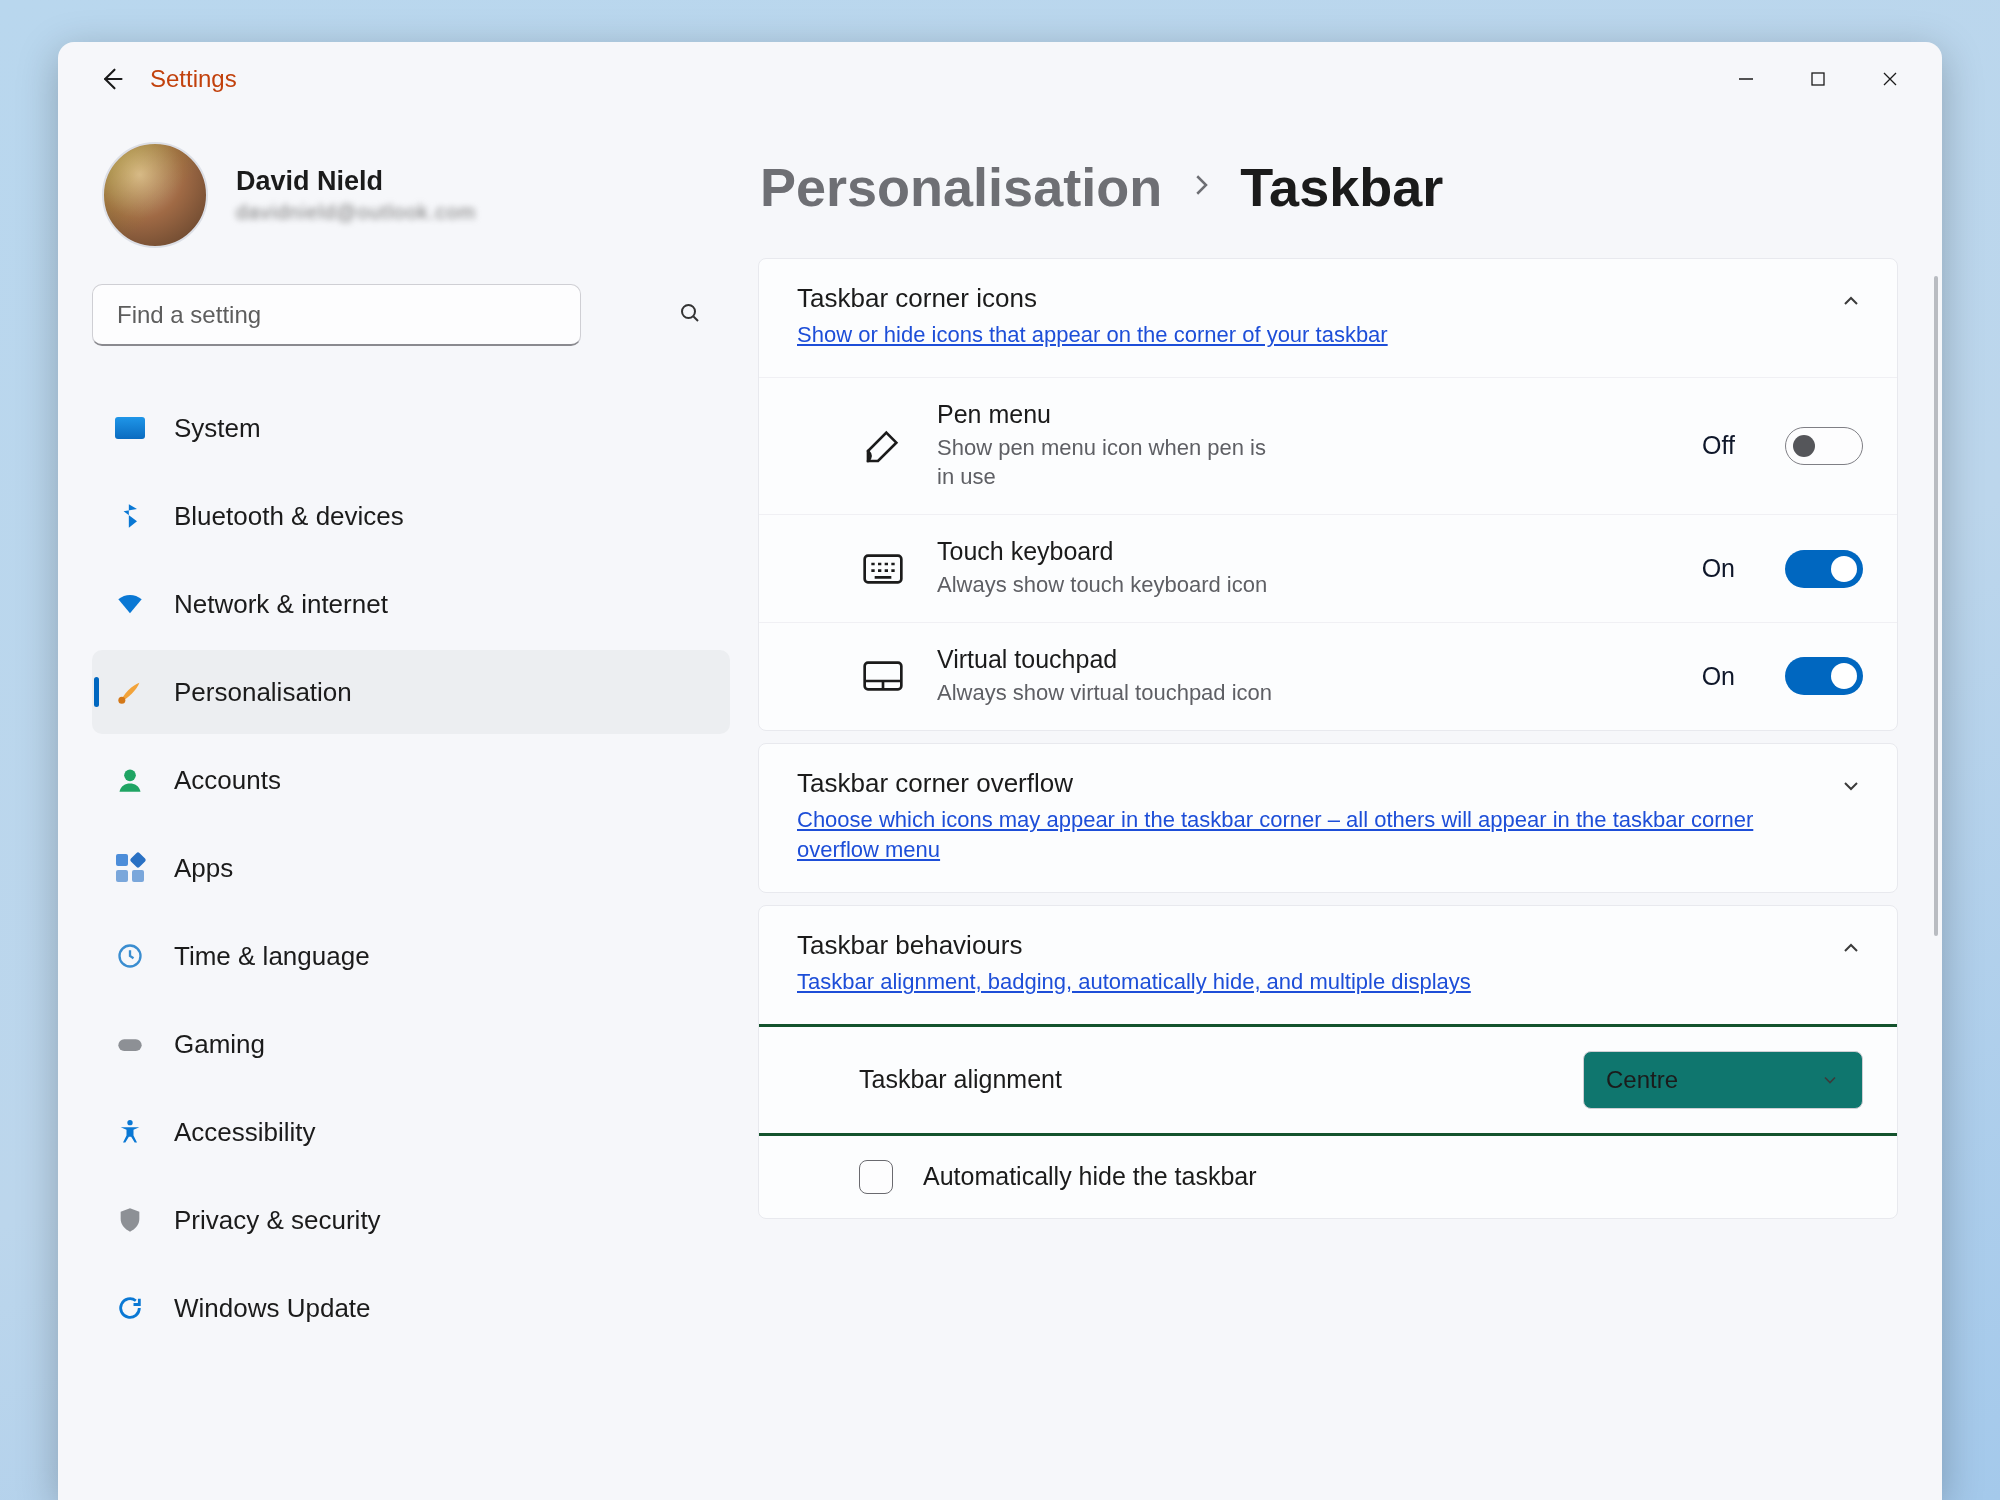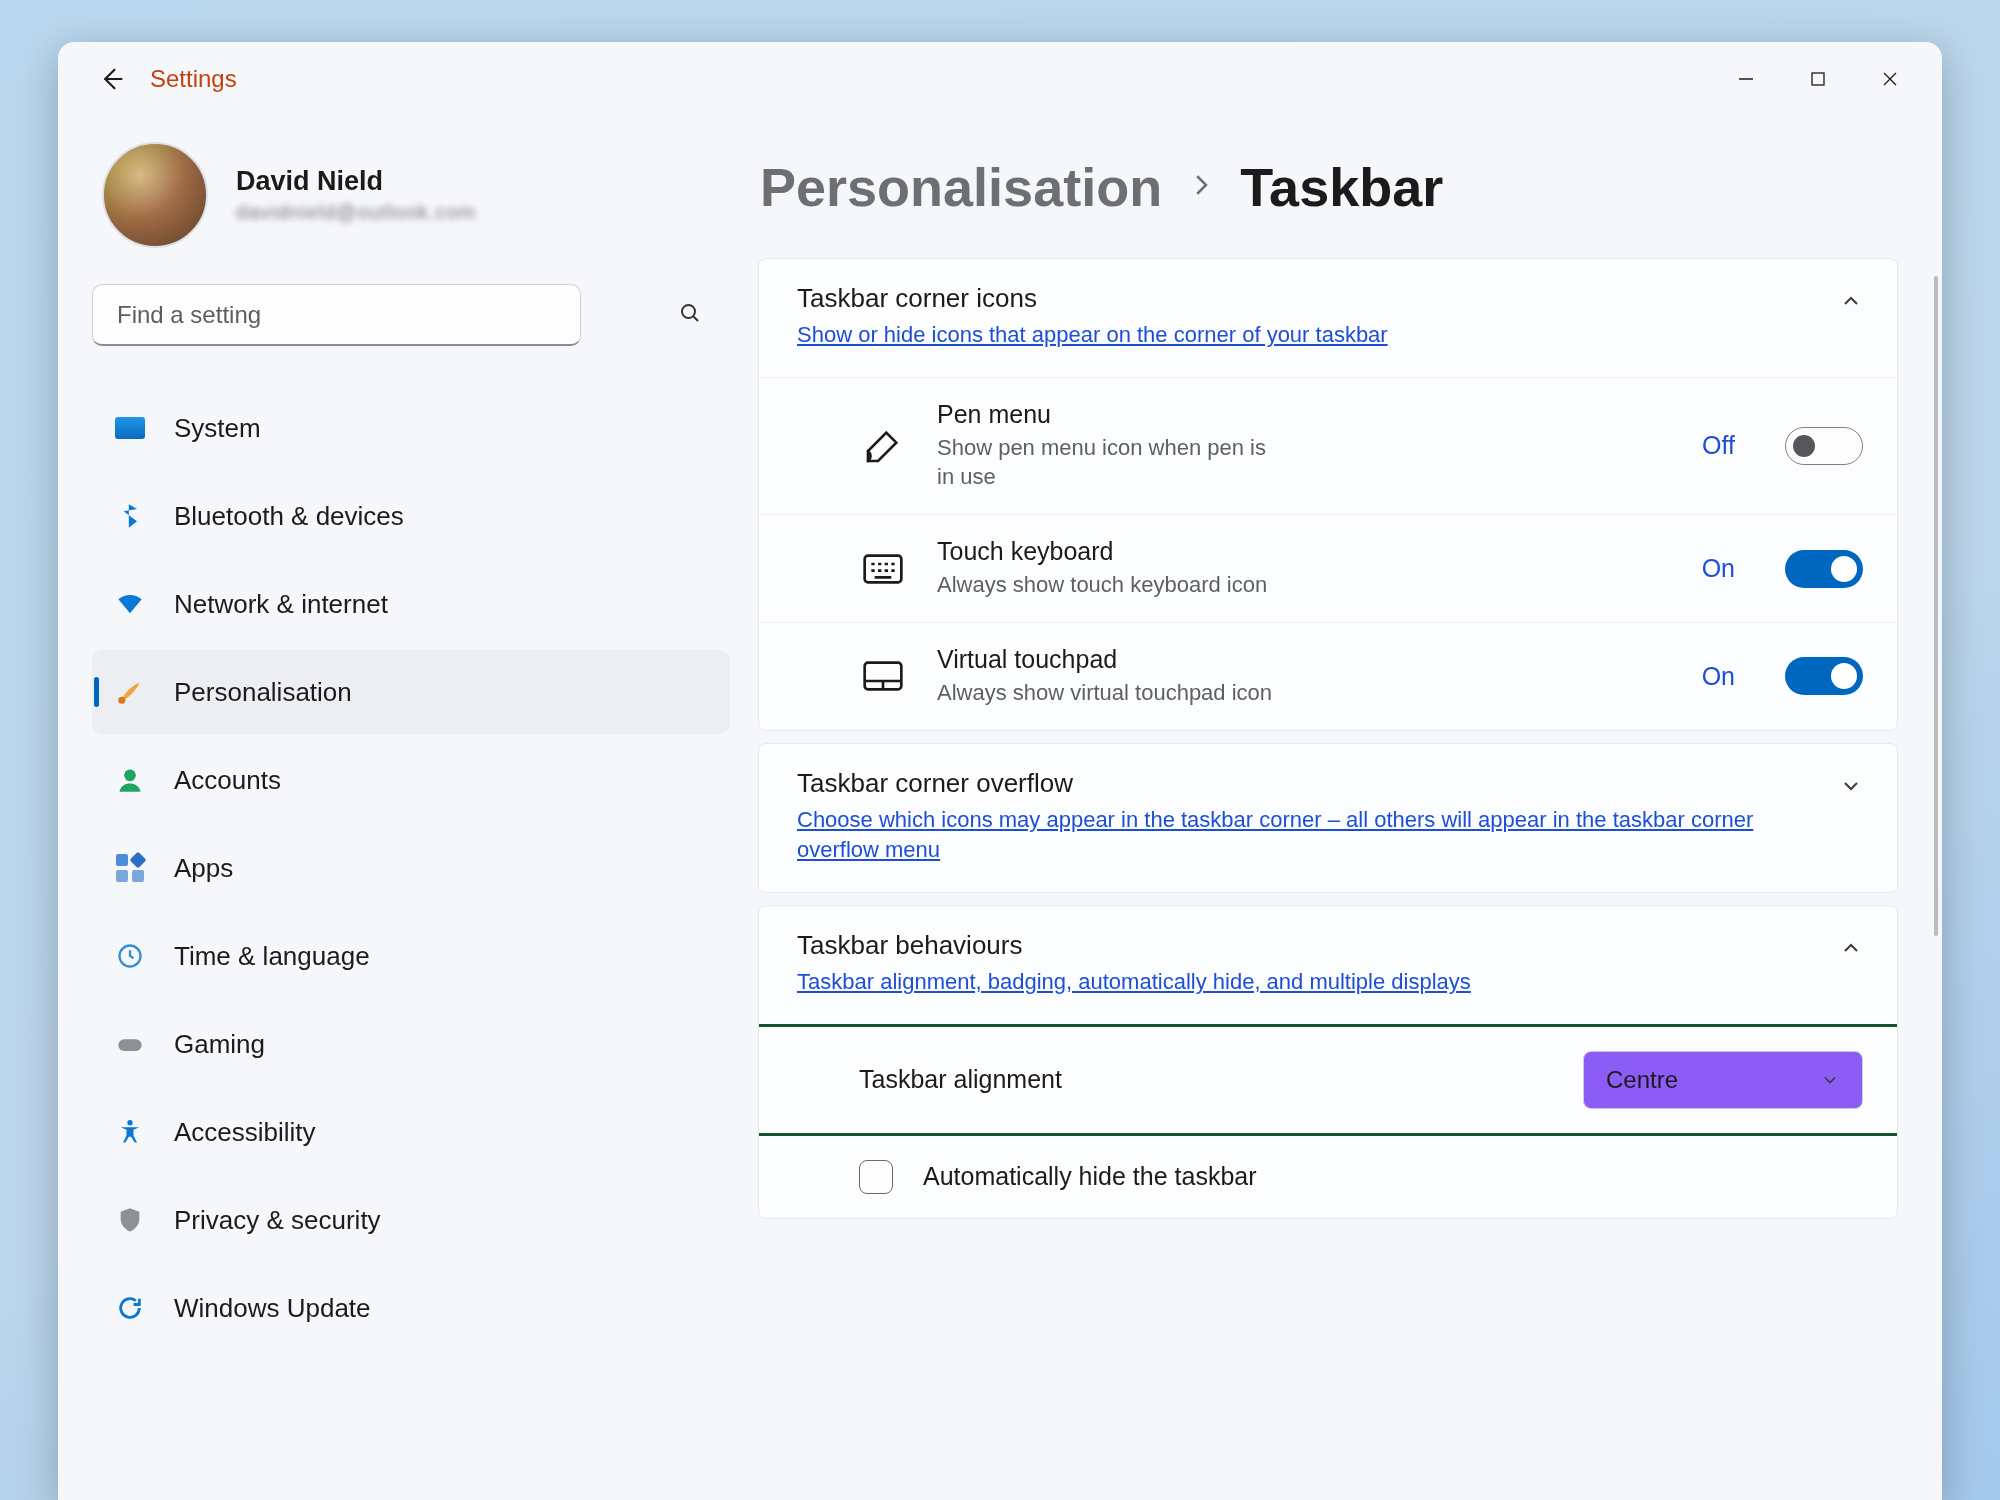--- a/index.html
+++ b/index.html
@@ -99,33 +99,33 @@
   .row{
     display:flex;align-items:center;gap:30px;
     padding:22px 34px 22px 100px;border-top:1px solid #f0f0f4;
   }
   .row .ico{width:48px;display:flex;align-items:center;justify-content:center;}
   .row .ico svg{stroke:#1b1b1b;fill:none;stroke-width:1.6;}
   .row .txt{flex:0 0 340px;}
   .row .txt .t{font-size:25px;color:#1b1b1b;margin-bottom:4px;}
   .row .txt .d{font-size:22px;color:#5e5f64;line-height:1.35;}
   .row .sp{flex:1;}
-  .toggle-label{font-size:25px;color:#1d4ed8;margin-right:20px;}
+  .toggle-label{font-size:25px;color:#0f172a;margin-right:20px;}
   .switch{width:78px;height:38px;border-radius:19px;position:relative;cursor:pointer;}
   .switch.off{background:#fdfdfe;border:1.5px solid #7f7f85;}
   .switch.off .knob{position:absolute;left:7px;top:50%;transform:translateY(-50%);width:22px;height:22px;background:#55565a;border-radius:50%;}
   .switch.on{background:#0067c0;}
   .switch.on .knob{position:absolute;right:6px;top:50%;transform:translateY(-50%);width:26px;height:26px;background:#fff;border-radius:50%;}
   .row2{
     display:flex;align-items:center;gap:30px;
     padding:24px 34px 24px 100px;border-top:3px solid #14532d;
   }
   .row2 .t{font-size:25px;color:#1b1b1b;}
   .select{
-    margin-left:auto;width:280px;height:58px;border:1px solid #cfcfd4;border-radius:8px;background:#8b5cf6;
+    margin-left:auto;width:280px;height:58px;border:1px solid #cfcfd4;border-radius:8px;background:#0f766e;
     display:flex;align-items:center;justify-content:space-between;padding:0 22px;font-size:24px;color:#1b1b1b;cursor:pointer;
   }
   .select svg{width:20px;height:20px;stroke:#3b3b3b;stroke-width:2;fill:none;}
   .cb{width:34px;height:34px;border:1.6px solid #6a6a6f;border-radius:8px;background:#fdfdfe;}
   
   .ni{width:28px;height:28px;}
   .ni-system{background:linear-gradient(#1f96e8,#0a6bc0);border-radius:3px;width:30px;height:22px;}
   .ni-apps{width:28px;height:28px;position:relative;}
   .ni-apps span{position:absolute;width:12px;height:12px;border-radius:2px;background:#4c8dd9;}
   .ni-apps span:nth-child(1){left:0;top:0;}

